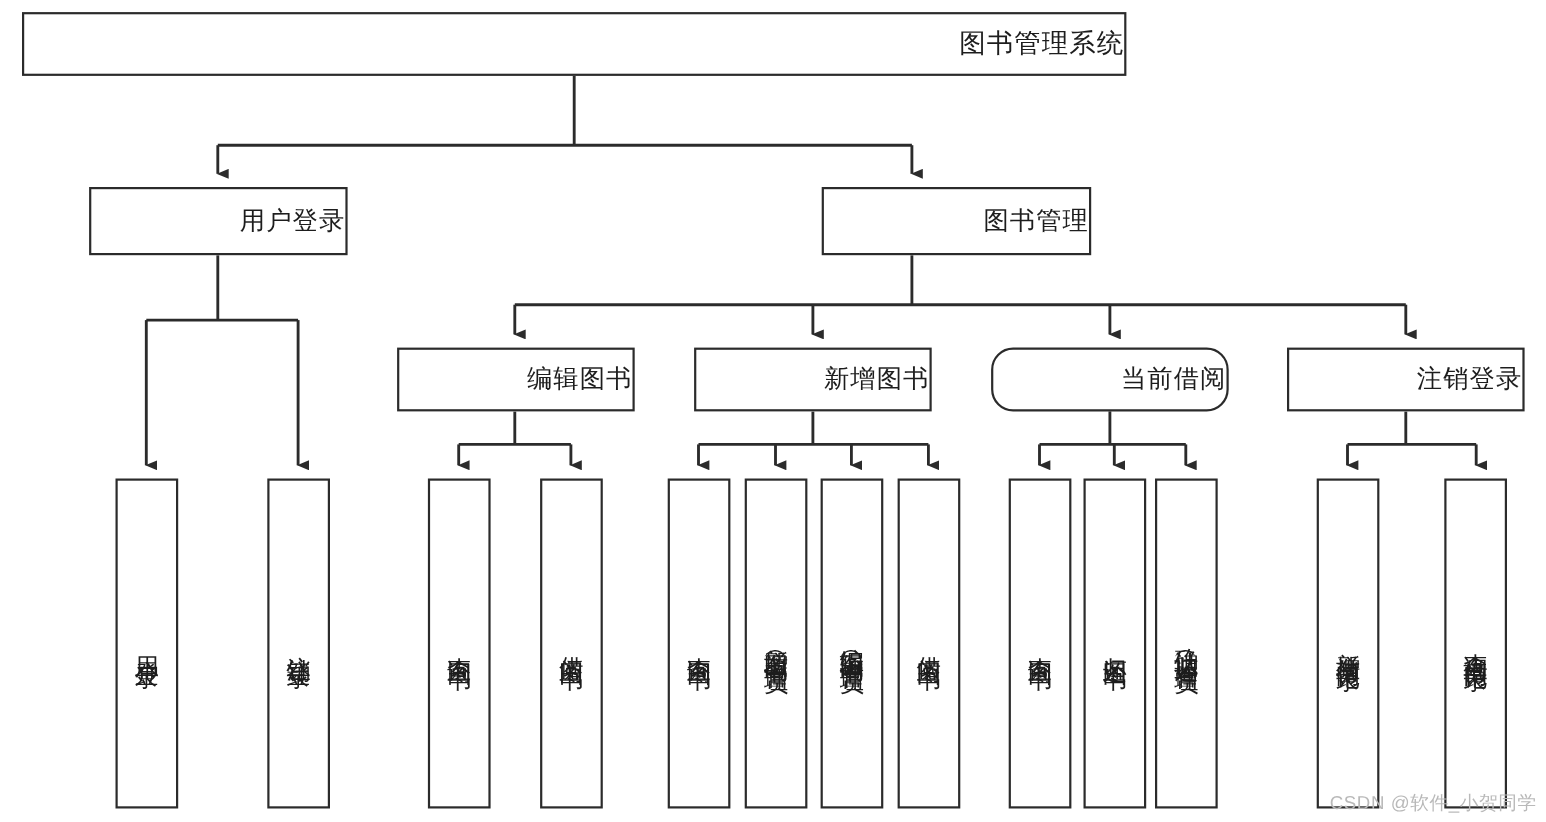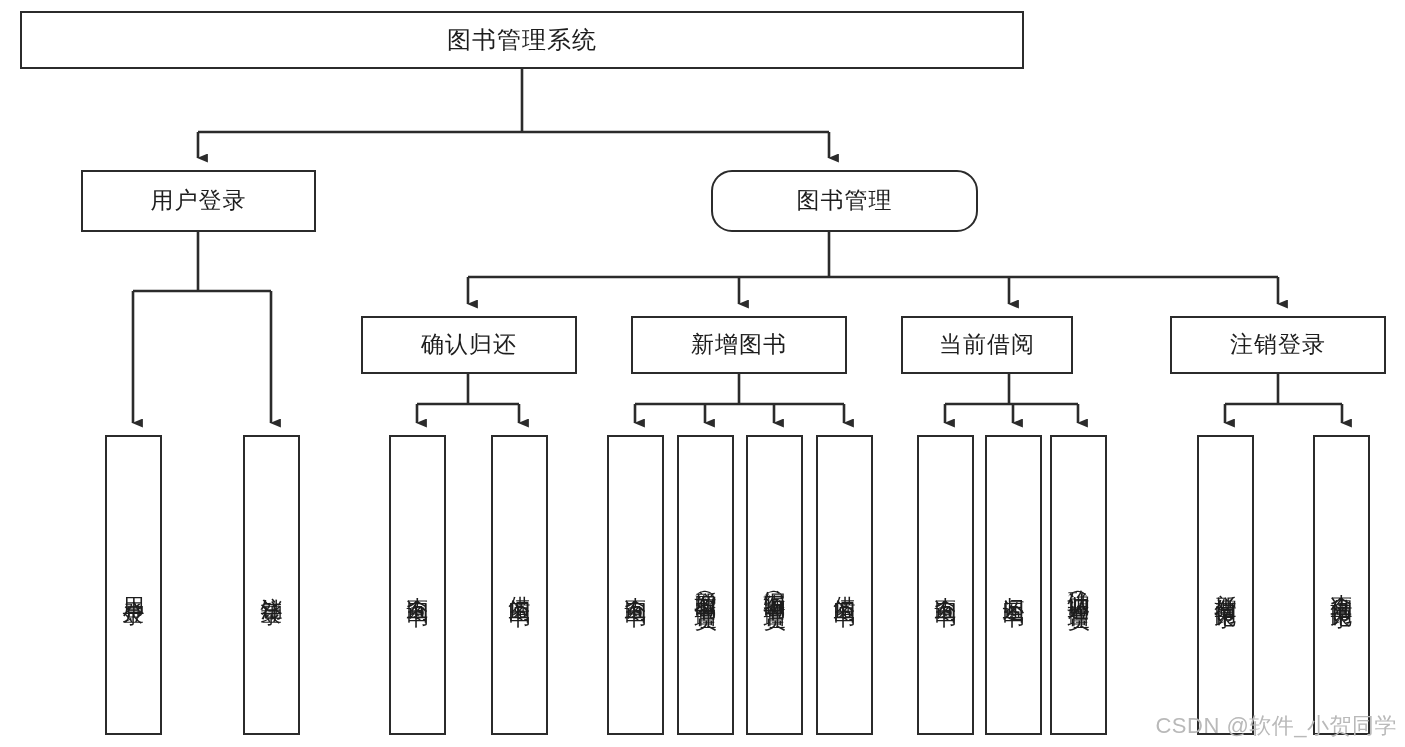--- a/index.html
+++ b/index.html
@@ -26,21 +26,21 @@
     height: 747px;
     pointer-events: none;
   }
   .node {
     position: absolute;
     box-sizing: border-box;
     background: #ffffff;
     border: 2.5px solid #2b2b2b;
     display: flex;
     align-items: center;
-    justify-content: center;
+    justify-content: flex-end;
     color: #1d1d1d;
     z-index: 2;
   }
   .node-label {
     display: block;
     text-align: center;
     line-height: 1.18;
     white-space: nowrap;
   }
   
@@ -61,21 +61,21 @@
     text-orientation: upright;
     font-size: 22px;
     letter-spacing: 3px;
     line-height: 1.0;
     white-space: nowrap;
   }
   #watermark {
     position: absolute;
     right: 8px;
     bottom: 6px;
-    font-size: 22px;
+    font-size: 17px;
     color: #b9b9b9;
     z-index: 5;
     white-space: nowrap;
     letter-spacing: 0.5px;
     margin-left: 40px;
   }
 </style>
 </head>
 <body>
 
@@ -136,31 +136,31 @@
     </g>
   </svg>
 
   <div class="node h root" style="left:20px; top:11px; width:1004px; height:58px;">
     <span class="node-label">图书管理系统</span>
   </div>
 
   <div class="node h" style="left:81px; top:170px; width:235px; height:62px;">
     <span class="node-label">用户登录</span>
   </div>
-  <div class="node h" style="left:711px; top:170px; width:267px; height:62px;border-radius:21px;">
+  <div class="node h" style="left:747px; top:170px; width:245px; height:62px;">
     <span class="node-label">图书管理</span>
   </div>
 
   <div class="node h" style="left:361px; top:316px; width:216px; height:58px;">
-    <span class="node-label">确认归还</span>
+    <span class="node-label">编辑图书</span>
   </div>
   <div class="node h" style="left:631px; top:316px; width:216px; height:58px;">
     <span class="node-label">新增图书</span>
   </div>
-  <div class="node h" style="left:901px; top:316px; width:172px; height:58px;">
+  <div class="node h" style="left:901px; top:316px; width:216px; height:58px;border-radius:20px;">
     <span class="node-label">当前借阅</span>
   </div>
   <div class="node h" style="left:1170px; top:316px; width:216px; height:58px;">
     <span class="node-label">注销登录</span>
   </div>
 
   <div class="node v" style="left:105px; top:435px; width:57px; height:300px;">
     <span class="node-label">用户登录</span>
   </div>
   <div class="node v" style="left:243px; top:435px; width:57px; height:300px;">

